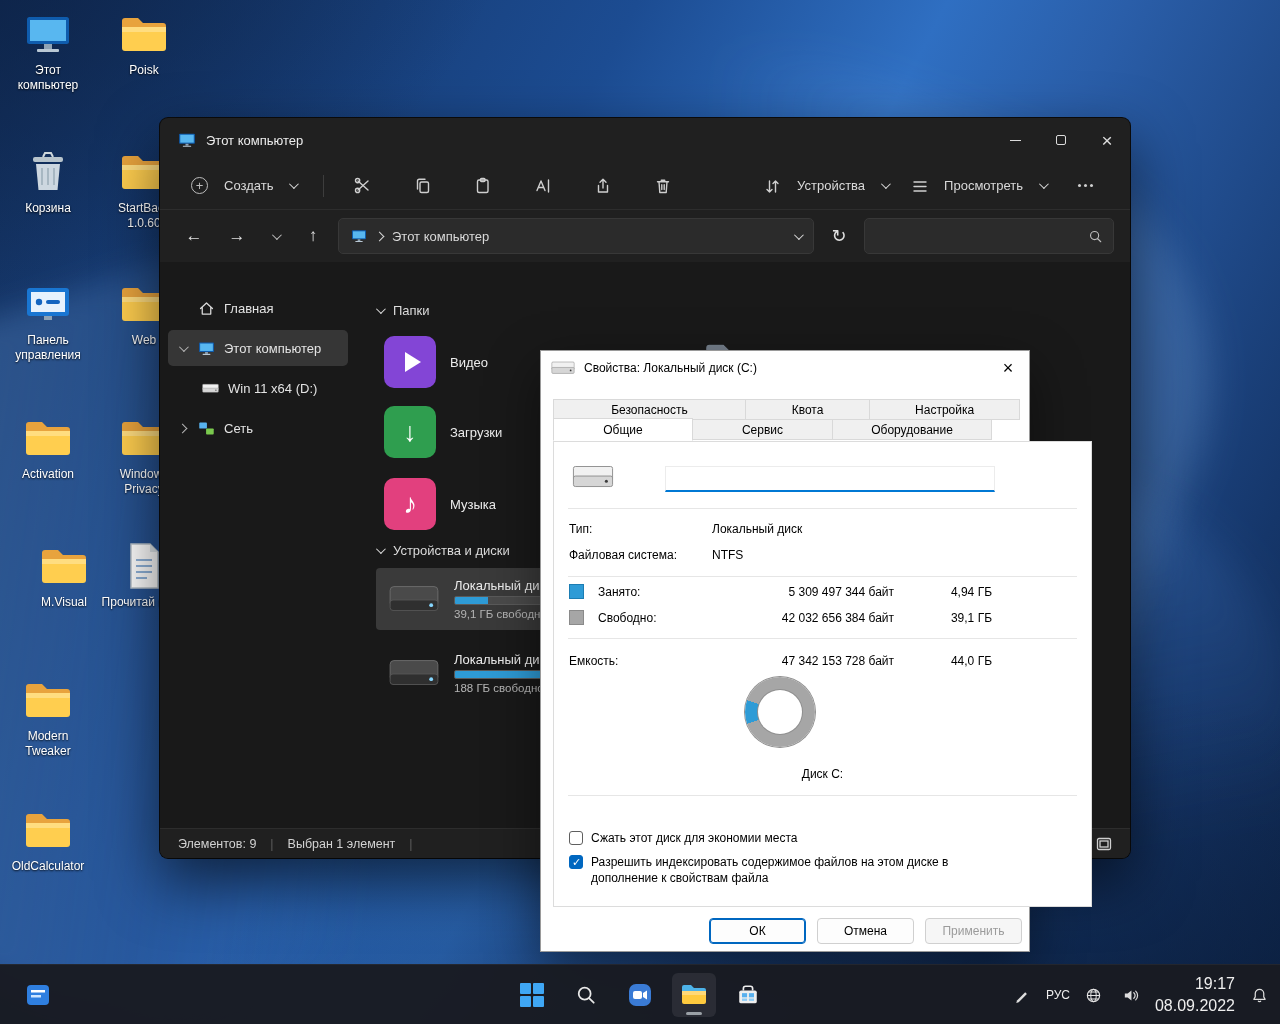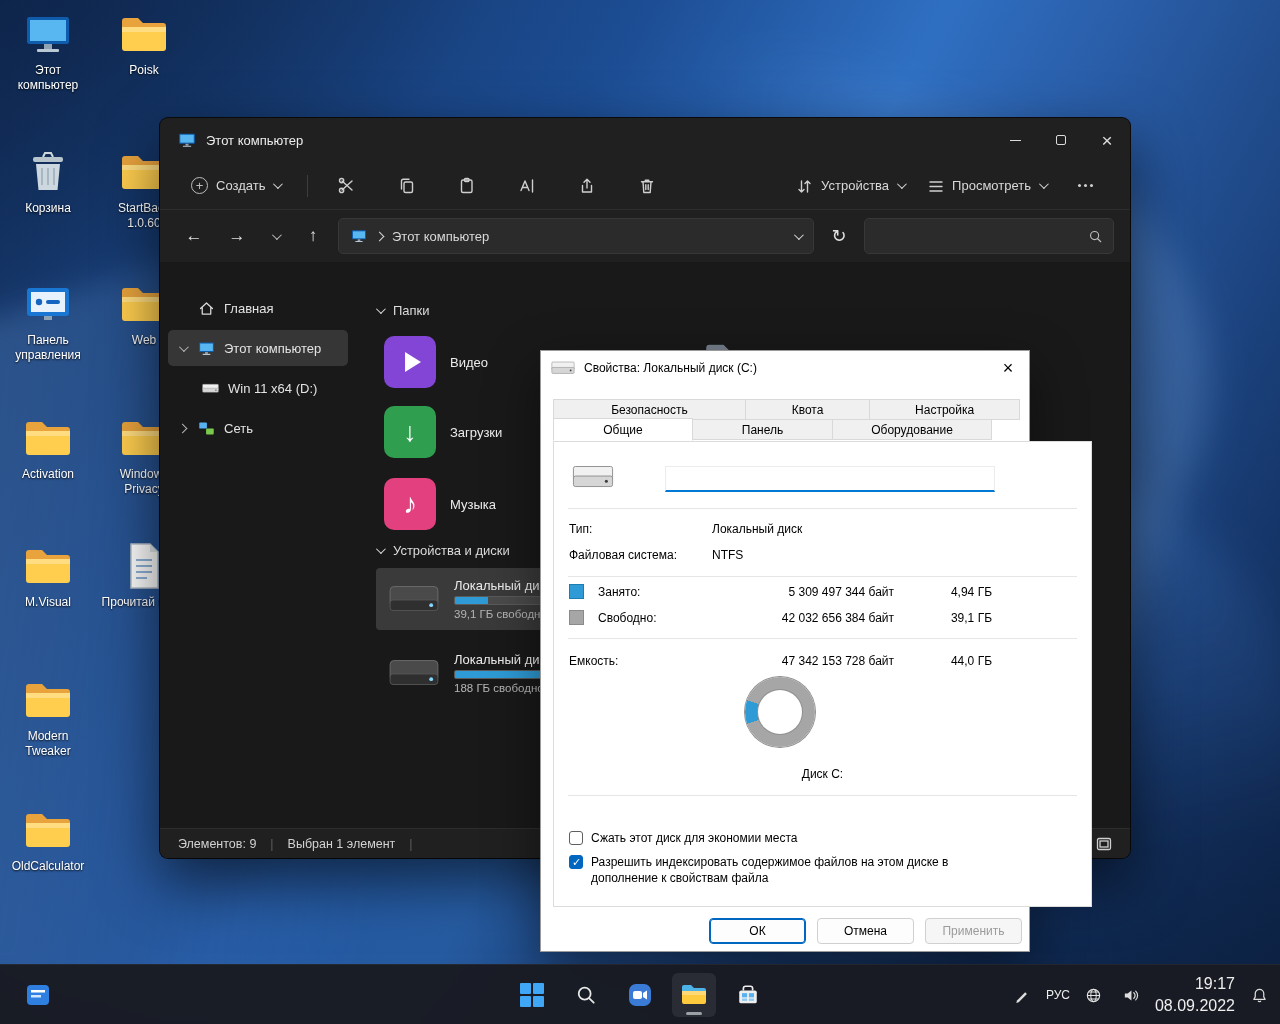--- a/index.html
+++ b/index.html
@@ -29,21 +29,21 @@
   .tbar{height:44px;flex:none;display:flex;align-items:center;gap:10px;padding-left:18px;position:relative}
   .tbar .ic18{width:18px;height:18px}
   .wtitle{font-size:13px;color:#ececec}
   .wctrls{position:absolute;right:0;top:0;height:44px;display:flex}
   .wbtn{width:46px;height:44px;display:flex;align-items:center;justify-content:center;color:#dcdcdc}
   .glyph-min{width:11px;height:1px;background:#dcdcdc}
   .glyph-max{width:10px;height:10px;border:1px solid #dcdcdc;border-radius:2px}
   .glyph-x::before{content:"×";font-size:19px;line-height:1}
 
   .cmdbar{height:48px;flex:none;display:flex;align-items:center;padding:0 16px 0 20px;border-bottom:1px solid #2d2d2d}
-  .cbtn{display:flex;align-items:center;gap:8px;color:#d9d9d9;padding:7px 11px;border-radius:5px;white-space:nowrap}
+  .cbtn{display:flex;align-items:center;gap:16px;color:#d9d9d9;padding:7px 11px;border-radius:5px;white-space:nowrap}
   .plus-circle{width:17px;height:17px;border:1.4px solid #bdbdbd;border-radius:50%;display:flex;align-items:center;justify-content:center;color:#bdbdbd;font-size:13px;line-height:1}
   .plus-circle::before{content:"+"}
   .chev{width:7px;height:7px;border-right:1.4px solid currentColor;border-bottom:1.4px solid currentColor;display:inline-block;flex:none}
   .chev.down{transform:rotate(45deg) translateY(-2px)}
   .chev.right{transform:rotate(-45deg)}
   .vsep{width:1px;height:22px;background:#3d3d3d;margin:0 16px;flex:none}
   .ibtn{width:44px;height:36px;margin-right:16px;display:flex;align-items:center;justify-content:center;color:#cfcfcf;border-radius:5px;flex:none}
   .ibtn svg{width:19px;height:19px;stroke:#cfcfcf;fill:none;stroke-width:1.4;stroke-linecap:round;stroke-linejoin:round}
   .spacer{flex:1}
   .dots{display:flex;gap:3px;padding:0 10px}
@@ -260,21 +260,21 @@
         <use href="#sym-folder"></use>
       </svg>
     <div class="dlabel">Activation</div>
   </div>
   <div class="dicon" style="left:100px;top:414px">
     <svg class="ic48">
         <use href="#sym-folder"></use>
       </svg>
     <div class="dlabel">Windows Privacy</div>
   </div>
-  <div class="dicon" style="left:4px;top:542px">
+  <div class="dicon" style="left:20px;top:542px">
     <svg class="ic48">
         <use href="#sym-folder"></use>
       </svg>
     <div class="dlabel">M.Visual</div>
   </div>
   <div class="dicon" style="left:100px;top:542px">
     <svg class="ic48">
         <use href="#sym-doc"></use>
       </svg>
     <div class="dlabel">Прочитай меня</div>
@@ -541,21 +541,21 @@
     <div class="dclose"></div>
 
     <div class="tabs">
       <div class="trow trow1">
         <div class="tab" style="width:197px">Безопасность</div>
         <div class="tab" style="width:128px">Квота</div>
         <div class="tab" style="width:154px">Настройка</div>
       </div>
       <div class="trow trow2" style="margin-top:-1px">
         <div class="tab active" style="width:140px">Общие</div>
-        <div class="tab" style="width:141px">Панель</div>
+        <div class="tab" style="width:141px">Сервис</div>
         <div class="tab" style="width:160px">Оборудование</div>
       </div>
     </div>
 
     <div class="panel">
       <svg class="dlg-drive">
           <use href="#sym-drive-light"></use>
         </svg>
       <input class="nameinput" value="" style="">
 

